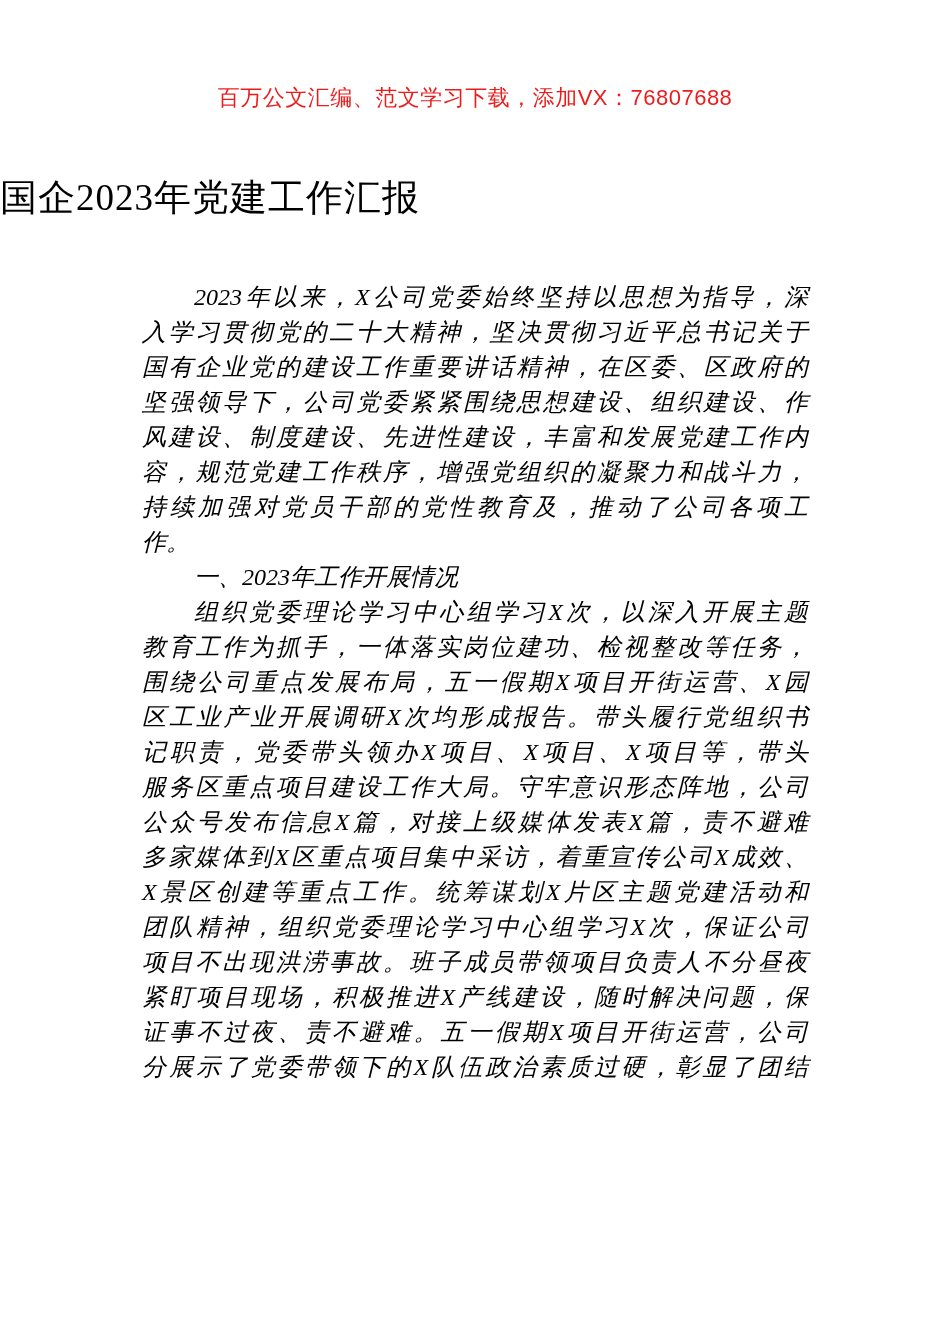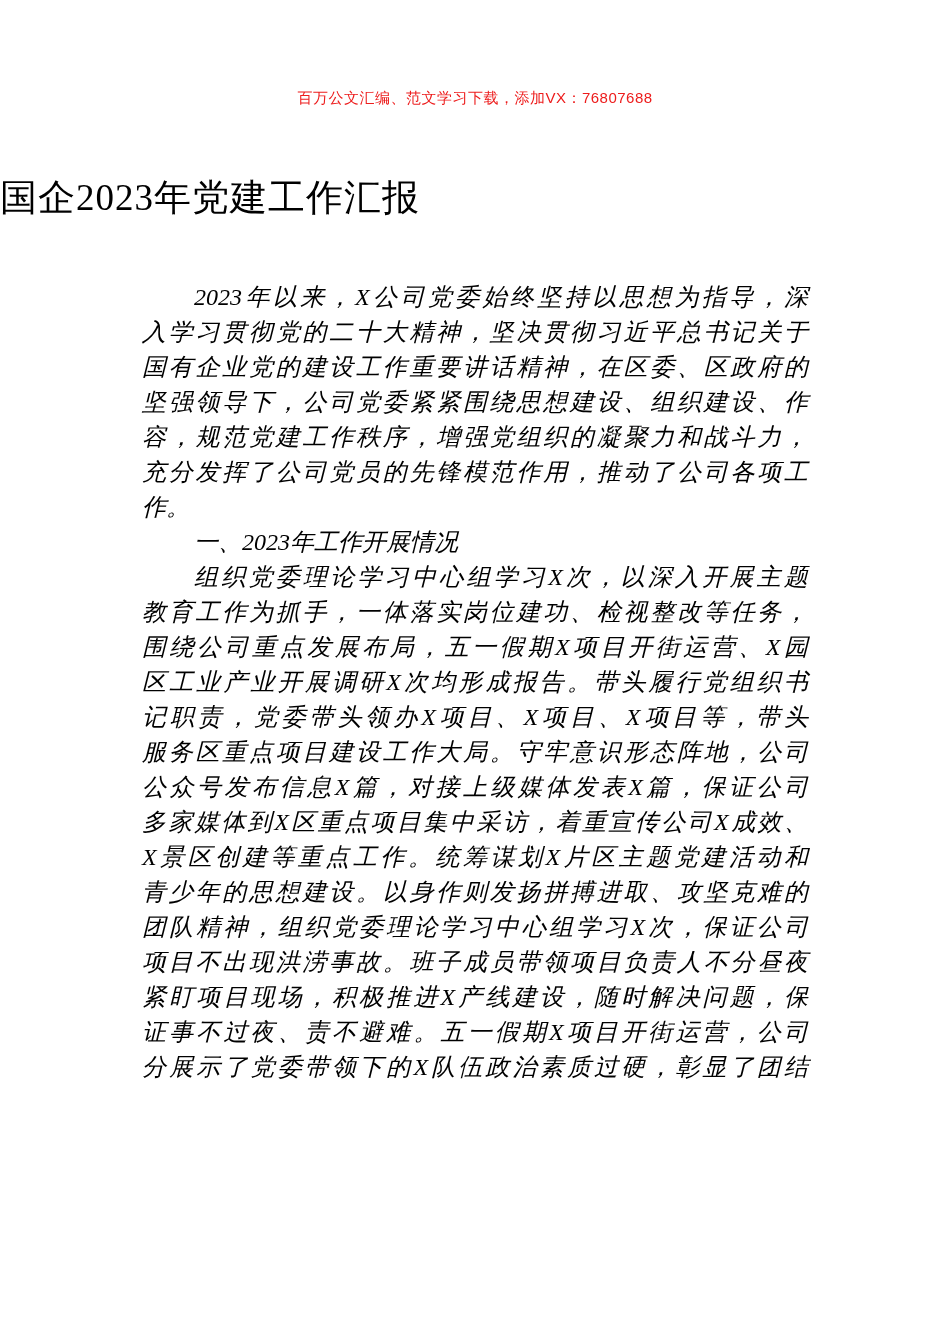--- a/index.html
+++ b/index.html
@@ -16,21 +16,21 @@
     font-family: "Liberation Serif", serif;
     color: #000000;
   }
   .notice {
     position: absolute;
     top: 84px;
     left: 0;
     width: 100%;
     text-align: center;
     font-family: "Liberation Sans", sans-serif;
-    font-size: 15px;
+    font-size: 22px;
     line-height: 28px;
     letter-spacing: 0.5px;
   }
   .doc-title {
     position: absolute;
     top: 176px;
     left: 0;
     width: 100%;
     margin: 0;
     font-size: 37px;
@@ -65,33 +65,33 @@
 <body>
 
 <div class="page">
   <div class="notice" style="color: rgb(237, 28, 28);">百万公文汇编、范文学习下载，添加VX：76807688</div>
   <h1 class="doc-title">国企2023年党建工作汇报</h1>
   <div class="doc-body" id="doc-body">
       <div class="line indent stretch">2023年以来，X公司党委始终坚持以思想为指导，深</div>
       <div class="line stretch">入学习贯彻党的二十大精神，坚决贯彻习近平总书记关于</div>
       <div class="line stretch">国有企业党的建设工作重要讲话精神，在区委、区政府的</div>
       <div class="line stretch">坚强领导下，公司党委紧紧围绕思想建设、组织建设、作</div>
+      <div class="line stretch">风建设、制度建设、先进性建设，丰富和发展党建工作内</div>
       <div class="line stretch">容，规范党建工作秩序，增强党组织的凝聚力和战斗力，</div>
-      <div class="line stretch">充分发挥了公司党员的先锋模范作用，推动了公司各项工</div>
+      <div class="line stretch">持续加强对党员干部的党性教育及，推动了公司各项工</div>
       <div class="line">作。</div>
       <div class="line indent">一、2023年工作开展情况</div>
       <div class="line indent stretch">组织党委理论学习中心组学习X次，以深入开展主题</div>
       <div class="line stretch">教育工作为抓手，一体落实岗位建功、检视整改等任务，</div>
       <div class="line stretch">围绕公司重点发展布局，五一假期X项目开街运营、X园</div>
       <div class="line stretch">区工业产业开展调研X次均形成报告。带头履行党组织书</div>
       <div class="line stretch">记职责，党委带头领办X项目、X项目、X项目等，带头</div>
       <div class="line stretch">服务区重点项目建设工作大局。守牢意识形态阵地，公司</div>
-      <div class="line stretch">公众号发布信息X篇，对接上级媒体发表X篇，保证公司</div>
+      <div class="line stretch">公众号发布信息X篇，对接上级媒体发表X篇，责不避难</div>
       <div class="line stretch">多家媒体到X区重点项目集中采访，着重宣传公司X成效、</div>
       <div class="line stretch">X景区创建等重点工作。统筹谋划X片区主题党建活动和</div>
-      <div class="line stretch">青少年的思想建设。以身作则发扬拼搏进取、攻坚克难的</div>
       <div class="line stretch">团队精神，组织党委理论学习中心组学习X次，保证公司</div>
       <div class="line stretch">项目不出现洪涝事故。班子成员带领项目负责人不分昼夜</div>
       <div class="line stretch">紧盯项目现场，积极推进X产线建设，随时解决问题，保</div>
       <div class="line stretch">证事不过夜、责不避难。五一假期X项目开街运营，公司</div>
       <div class="line stretch">分展示了党委带领下的X队伍政治素质过硬，彰显了团结</div>
     </div>
 </div>
 
 </body></html>

